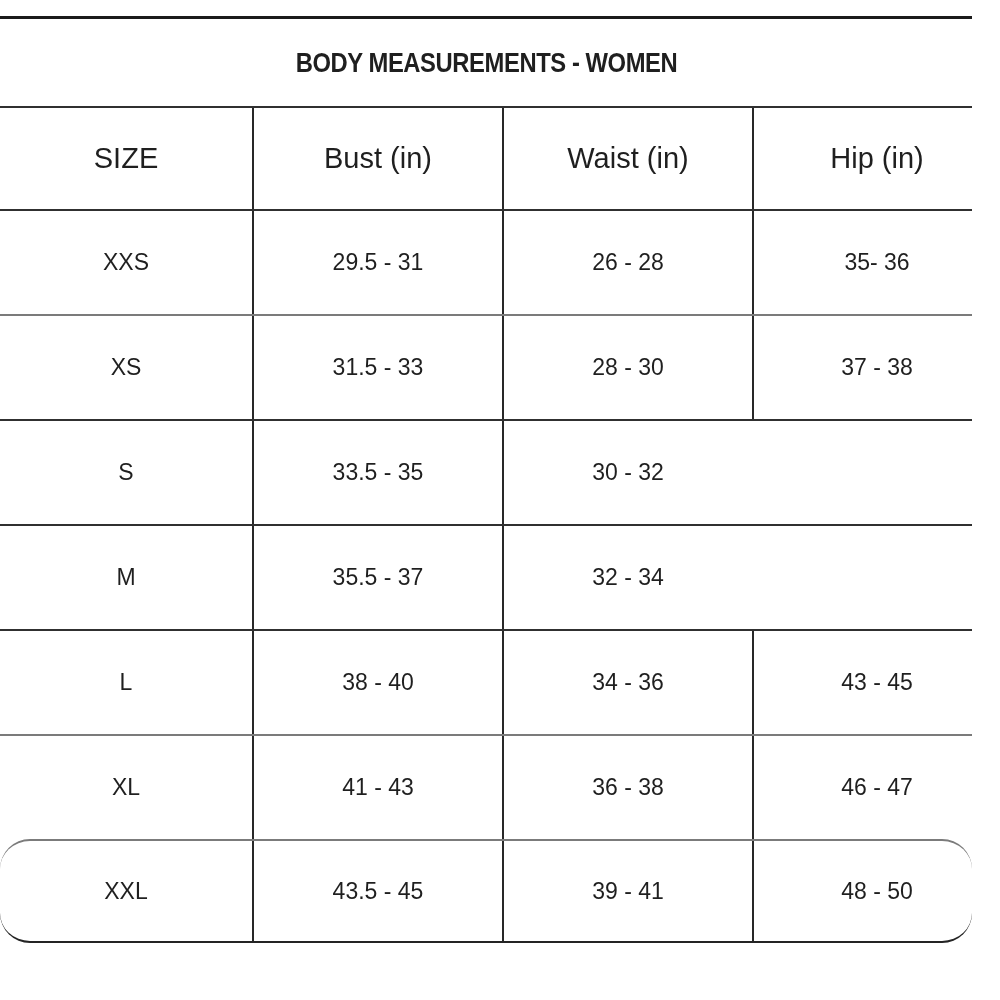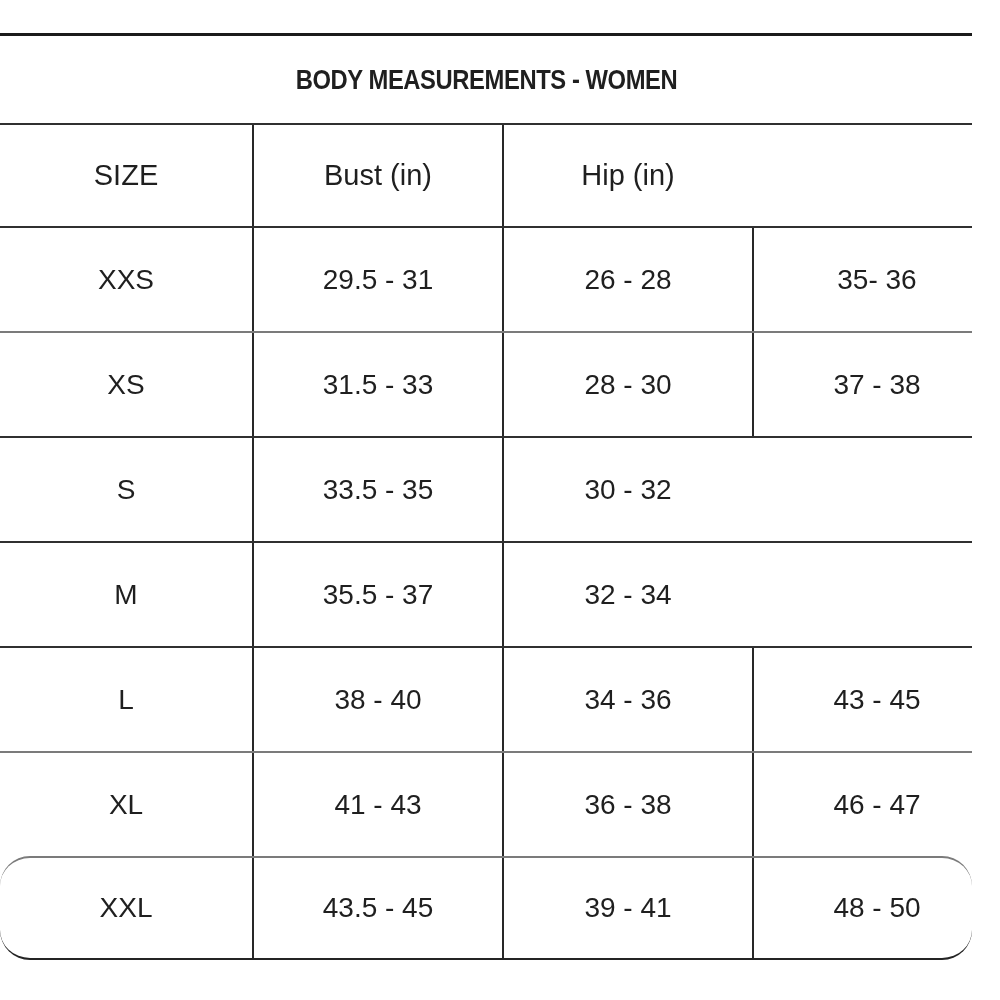--- a/index.html
+++ b/index.html
@@ -7,21 +7,21 @@
     padding: 0;
     width: 1000px;
     height: 1000px;
     background: #ffffff;
     font-family: "Liberation Sans", "DejaVu Sans", sans-serif;
     color: #1f1f1f;
     overflow: hidden;
   }
   .size-chart {
     position: absolute;
-    top: 33px;
+    top: 16px;
     left: 0;
     width: 972px;
     box-sizing: border-box;
   }
   .title-row {
     box-sizing: border-box;
     height: 90px;
     border-top: 3px solid #1b1b1b;
     display: flex;
     align-items: center;
@@ -41,38 +41,39 @@
     border-top: 2px solid #303030;
   }
   .header-row { height: 103px; }
   .data-row   { height: 105px; }
   .data-row.last { height: 104px; border-bottom: 2px solid #242424; border-radius: 30px; }
   .row.sep-gray { border-top-color: #7b7b7b; }
   .cell {
     display: flex;
     align-items: center;
     justify-content: center;
-    font-size: 28px;
+    font-size: 23px;
     white-space: nowrap;
   }
   .cell + .cell { border-left: 2px solid #282828; }
   .header-row .cell { font-size: 29px; }
 </style>
 </head>
 <body>
 
 <div class="size-chart">
 
   <div class="title-row">
     <div class="title-text">BODY MEASUREMENTS - WOMEN</div>
   </div>
 
   <div class="row header-row">
     <div class="cell">SIZE</div>
     <div class="cell">Bust (in)</div>
+    <div class="cell">Waist (in)</div>
     <div class="cell">Hip (in)</div>
   </div>
 
   <div class="row data-row">
     <div class="cell">XXS</div>
     <div class="cell">29.5 - 31</div>
     <div class="cell">26 - 28</div>
     <div class="cell">35- 36</div>
   </div>
 

